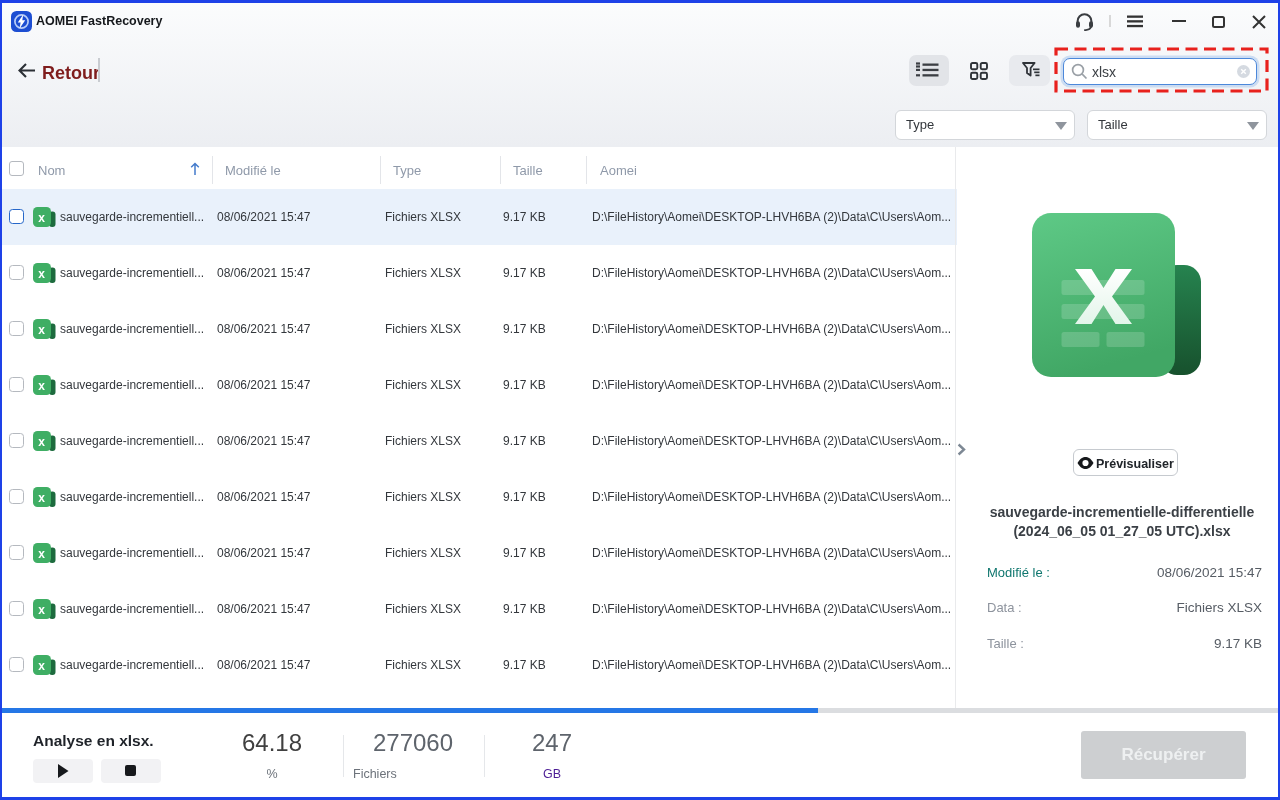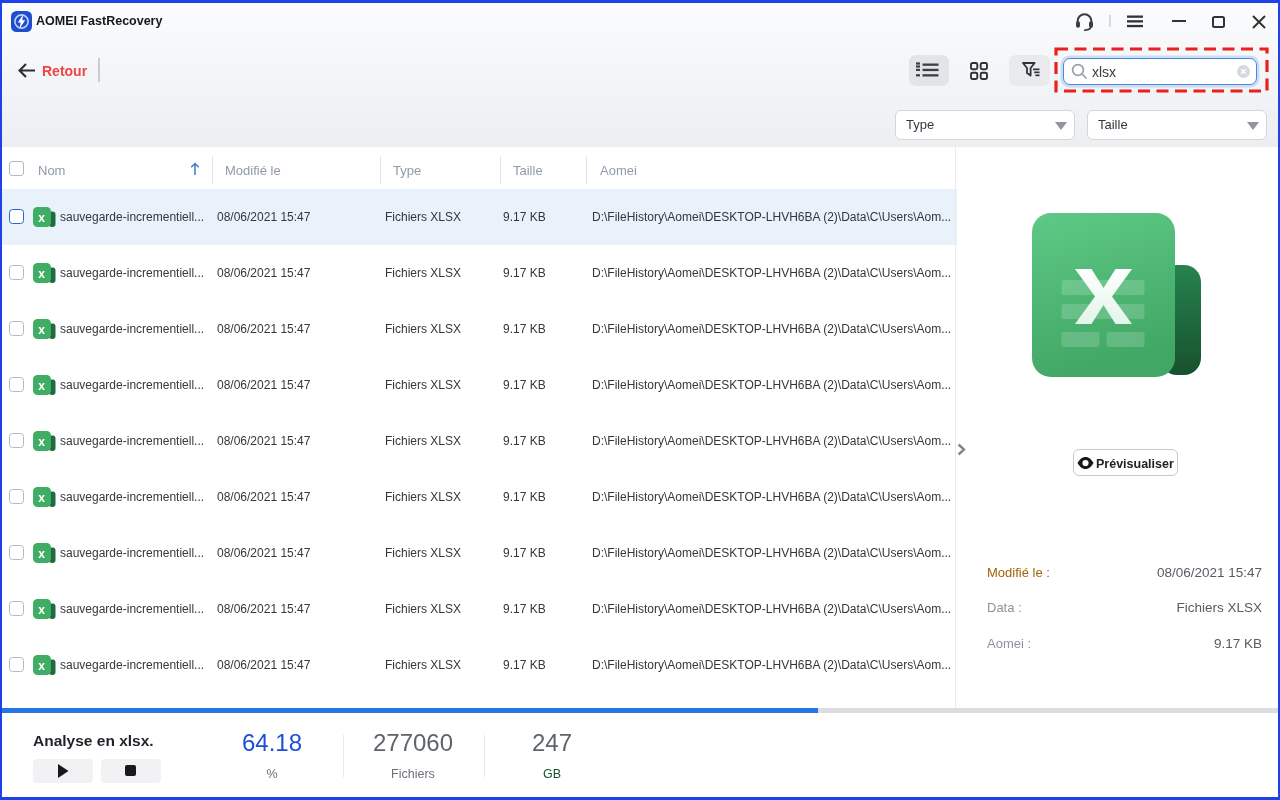--- a/index.html
+++ b/index.html
@@ -40,21 +40,21 @@
   </svg>
   <div class="abs" style="left:1172px;top:19.5px;width:14px;height:2.6px;background:#333;"></div>
   <div class="abs" style="left:1212px;top:15.5px;width:13px;height:12px;border:2.2px solid #333;border-radius:2.5px;"></div>
   <svg class="abs" style="left:1251.5px;top:14.5px;" width="14" height="14" viewBox="0 0 14 14">
     <path d="M1 1 L13 13 M13 1 L1 13" stroke="#333" stroke-width="2"></path>
   </svg>
 
   <svg class="abs" style="left:18px;top:62px;" width="18" height="17" viewBox="0 0 18 17">
     <path d="M1.5 8.5 H17 M8 2 L1.5 8.5 L8 15" fill="none" stroke="#2b2f35" stroke-width="2.1"></path>
   </svg>
-  <div class="abs" style="left:42px;top:62.5px;font-size:14px;font-weight:bold;color:#ef4444;">Retour</div>
+  <div class="abs" style="left:42px;top:62.5px;font-size:18px;font-weight:bold;color:#7f1d1d;">Retour</div>
   <div class="abs" style="left:98px;top:58px;width:2px;height:24px;background:#c9ccd1;"></div>
 
   <div class="abs" style="left:909px;top:55px;width:40px;height:31px;background:#e2e4e8;border-radius:7px;"></div>
   <svg class="abs" style="left:916px;top:62px;" width="25" height="16" viewBox="0 0 25 16">
     <rect x="0" y="0.4" width="4" height="2.2" fill="#3b3e43"></rect>
       <rect x="0" y="3.4" width="4" height="2.2" fill="#3b3e43"></rect>
     <rect x="6.5" y="1.5" width="16" height="2.3" fill="#3b3e43"></rect>
     <rect x="0" y="6.8" width="4" height="2.2" fill="#3b3e43"></rect>
     <rect x="6.5" y="6.8" width="16" height="2.3" fill="#3b3e43"></rect>
     <rect x="0" y="12.2" width="4" height="2.2" fill="#3b3e43"></rect>
@@ -264,41 +264,43 @@
     <path transform="translate(43,56)" d="M0 0 H16.5 L28.5 19 L40.5 0 H57 L37 27.5 L57 55 H40.5 L28.5 36 L16.5 55 H0 L20 27.5 Z" fill="url(#gx)"></path>
   </svg>
 
   <div class="abs" style="left:1073px;top:449px;width:105px;height:27px;background:#fff;border:1.5px solid #c6cacf;border-radius:6px;"></div>
   <svg class="abs" style="left:1077px;top:457px;" width="17" height="12" viewBox="0 0 17 12">
     <path d="M0.5 6 C3 1.5 6 0 8.5 0 C11 0 14 1.5 16.5 6 C14 10.5 11 12 8.5 12 C6 12 3 10.5 0.5 6 Z" fill="#17191c"></path>
     <circle cx="8.5" cy="6" r="3.1" fill="#fff"></circle>
   </svg>
   <div class="abs" style="left:1096px;top:457px;font-size:12.5px;font-weight:bold;color:#202429;">Prévisualiser</div>
 
-
-  <div class="abs" style="left:987px;top:565px;font-size:13px;color:#a16207;">Modifié le :</div>
+  <div class="abs" style="left:970px;top:503px;width:304px;text-align:center;font-size:14px;font-weight:bold;color:#3b4046;line-height:18.5px;">sauvegarde-incrementielle-differentielle<br>(2024_06_05 01_27_05 UTC).xlsx</div>
+
+  <div class="abs" style="left:987px;top:565px;font-size:13px;color:#0f766e;">Modifié le :</div>
   <div class="abs" style="left:1000px;top:565px;width:262px;text-align:right;font-size:13.5px;color:#565c64;">08/06/2021 15:47</div>
   <div class="abs" style="left:987px;top:600px;font-size:13px;color:#8d939d;">Data :</div>
   <div class="abs" style="left:1000px;top:600px;width:262px;text-align:right;font-size:13.5px;color:#565c64;">Fichiers XLSX</div>
-  <div class="abs" style="left:987px;top:636px;font-size:13px;color:#8d939d;">Aomei :</div>
+  <div class="abs" style="left:987px;top:636px;font-size:13px;color:#8d939d;">Taille :</div>
   <div class="abs" style="left:1000px;top:636px;width:262px;text-align:right;font-size:13.5px;color:#565c64;">9.17 KB</div>
 
   <div class="abs" style="left:2px;top:708px;width:1276px;height:5px;background:#dbdde0;"></div>
   <div class="abs" style="left:2px;top:708px;width:816px;height:5px;background:#2577e6;"></div>
 
   <div class="abs" style="left:33px;top:732px;font-size:15.5px;font-weight:bold;color:#1f2329;">Analyse en xlsx.</div>
   <div class="abs" style="left:33px;top:759px;width:60px;height:24px;background:#f2f2f4;border-radius:4px;"></div>
   <svg class="abs" style="left:57px;top:764px;" width="12" height="14" viewBox="0 0 12 14">
       <path d="M1 0 L11.5 7 L1 14 Z" fill="#17191c"></path>
     </svg>
   <div class="abs" style="left:101px;top:759px;width:60px;height:24px;background:#f2f2f4;border-radius:4px;"></div>
   <div class="abs" style="left:125px;top:765px;width:11px;height:11px;background:#17191c;border-radius:2px;"></div>
 
-  <div class="abs" style="left:212px;top:729px;width:120px;text-align:center;font-size:24px;color:#1d4ed8;">64.18</div>
+  <div class="abs" style="left:212px;top:729px;width:120px;text-align:center;font-size:24px;color:#404040;">64.18</div>
   <div class="abs" style="left:212px;top:767px;width:120px;text-align:center;font-size:12.5px;color:#6c727a;">%</div>
   <div class="abs" style="left:343px;top:735px;width:1px;height:42px;background:#e5e7ea;"></div>
   <div class="abs" style="left:353px;top:729px;width:120px;text-align:center;font-size:24px;color:#5e646c;">277060</div>
-  <div class="abs" style="left:353px;top:767px;width:120px;text-align:center;font-size:12.5px;color:#6c727a;">Fichiers</div>
+  <div class="abs" style="left:353px;top:767px;width:120px;text-align:left;font-size:12.5px;color:#6c727a;">Fichiers</div>
   <div class="abs" style="left:484px;top:735px;width:1px;height:42px;background:#e5e7ea;"></div>
   <div class="abs" style="left:492px;top:729px;width:120px;text-align:center;font-size:24px;color:#5e646c;">247</div>
-  <div class="abs" style="left:492px;top:767px;width:120px;text-align:center;font-size:12.5px;color:#14532d;">GB</div>
-
+  <div class="abs" style="left:492px;top:767px;width:120px;text-align:center;font-size:12.5px;color:#4c1d95;">GB</div>
+
+  <div class="abs" style="left:1081px;top:731px;width:165px;height:48px;background:#cdcfd1;border-radius:3px;text-align:center;line-height:48px;font-size:17px;font-weight:bold;color:#eef0f1;">Récupérer</div>
 </div>
 
 </body></html>

